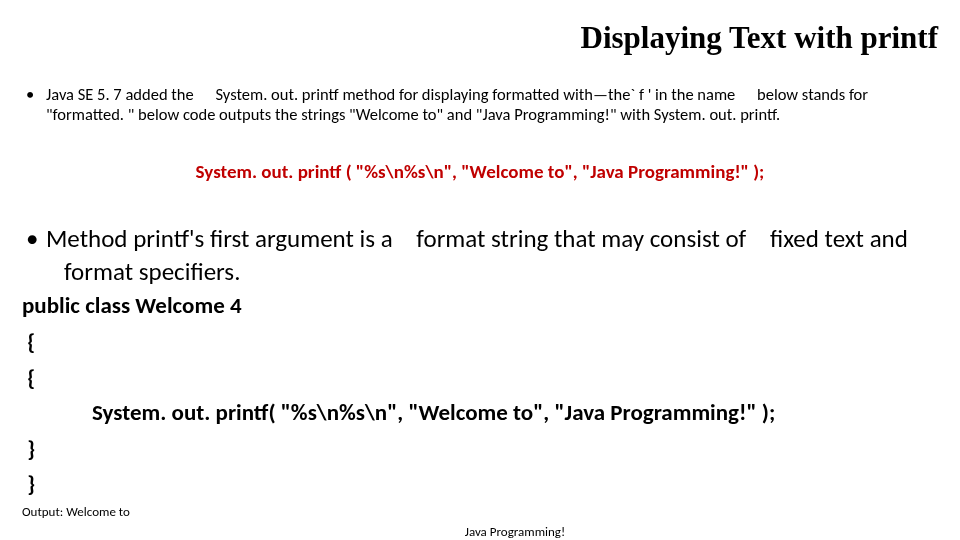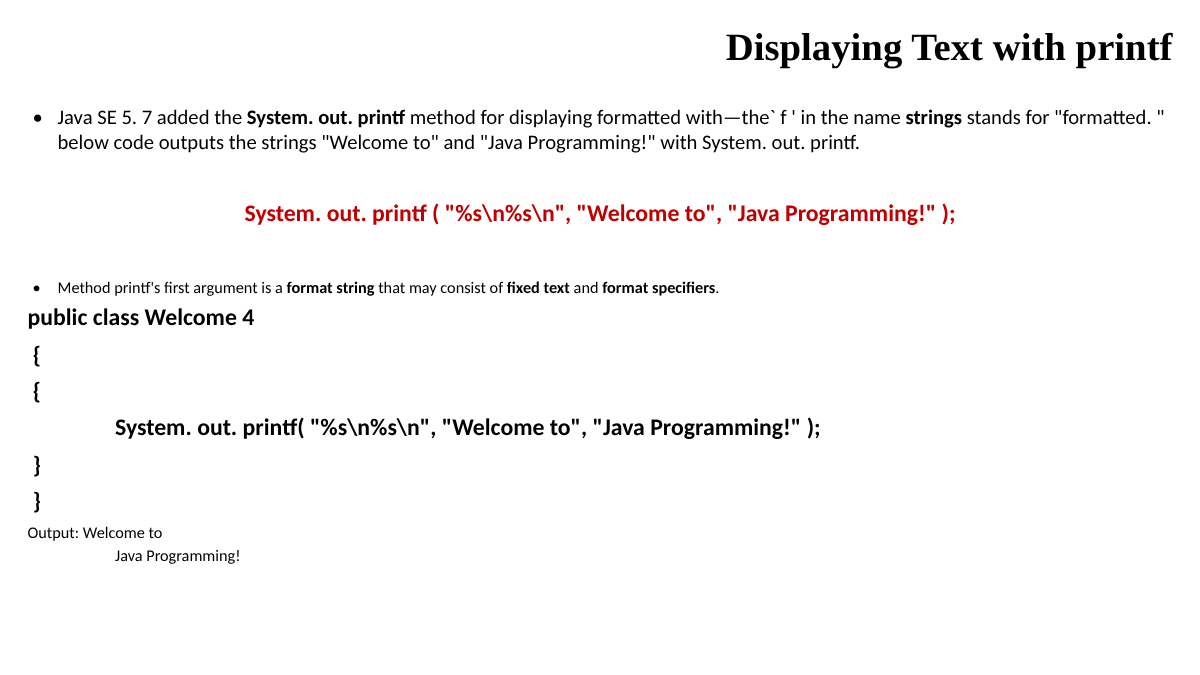--- a/index.html
+++ b/index.html
@@ -34,52 +34,52 @@
   }
   .code-center {
     text-align: center;
     font-size: 19px;
     font-weight: bold;
     color: #c00000;
     margin: 36px 0 40px 0;
   }
   .bullet-2 {
     position: relative;
-    font-size: 13px;
+    font-size: 25px;
     line-height: 1.3;
     padding-left: 24px;
   }
   .bullet-2::before {
     content: "•";
     position: absolute;
     left: 4px;
     top: 0;
   }
   .codeblock {
-    font-size: 19px;
+    font-size: 23px;
     line-height: 1.55;
     font-weight: bold;
   }
   .codeblock .line { white-space: pre; }
   .indent-deep { padding-left: 70px; }
   .output {
     font-size: 13px;
     line-height: 1.5;
     font-weight: normal;
   }
-  .output .line2 { padding-left: 70px; }
-  b { font-weight: bold; }
+  .output .line2 { padding-left: 70px; text-align: center; }
+  b { font-weight: normal; margin-left: 18px; }
 </style>
 </head>
 <body>
 
 <div class="title">Displaying Text with printf</div>
 
 <div class="bullet-row">
-  <span> Java SE 5. 7 added the </span><b>System. out. printf</b><span> method for displaying formatted with—the` f ' in the name </span><b>strings</b><span> stands for "formatted. " below code outputs the strings "Welcome to" and "Java Programming!" with System. out. printf.</span>
+  <span> Java SE 5. 7 added the </span><b>System. out. printf</b><span> method for displaying formatted with—the` f ' in the name </span><b>below</b><span> stands for "formatted. " below code outputs the strings "Welcome to" and "Java Programming!" with System. out. printf.</span>
 </div>
 
 <div class="code-center">System. out. printf ( "%s\n%s\n", "Welcome to", "Java Programming!" );</div>
 
 <div class="bullet-2">
   <span>  Method printf's first argument is a </span><b>format string</b><span> that may consist of </span><b>fixed text</b><span> and </span><b>format specifiers</b><span>.</span>
 </div>
 
 <div class="codeblock">
   <div class="line">public class Welcome 4</div>

